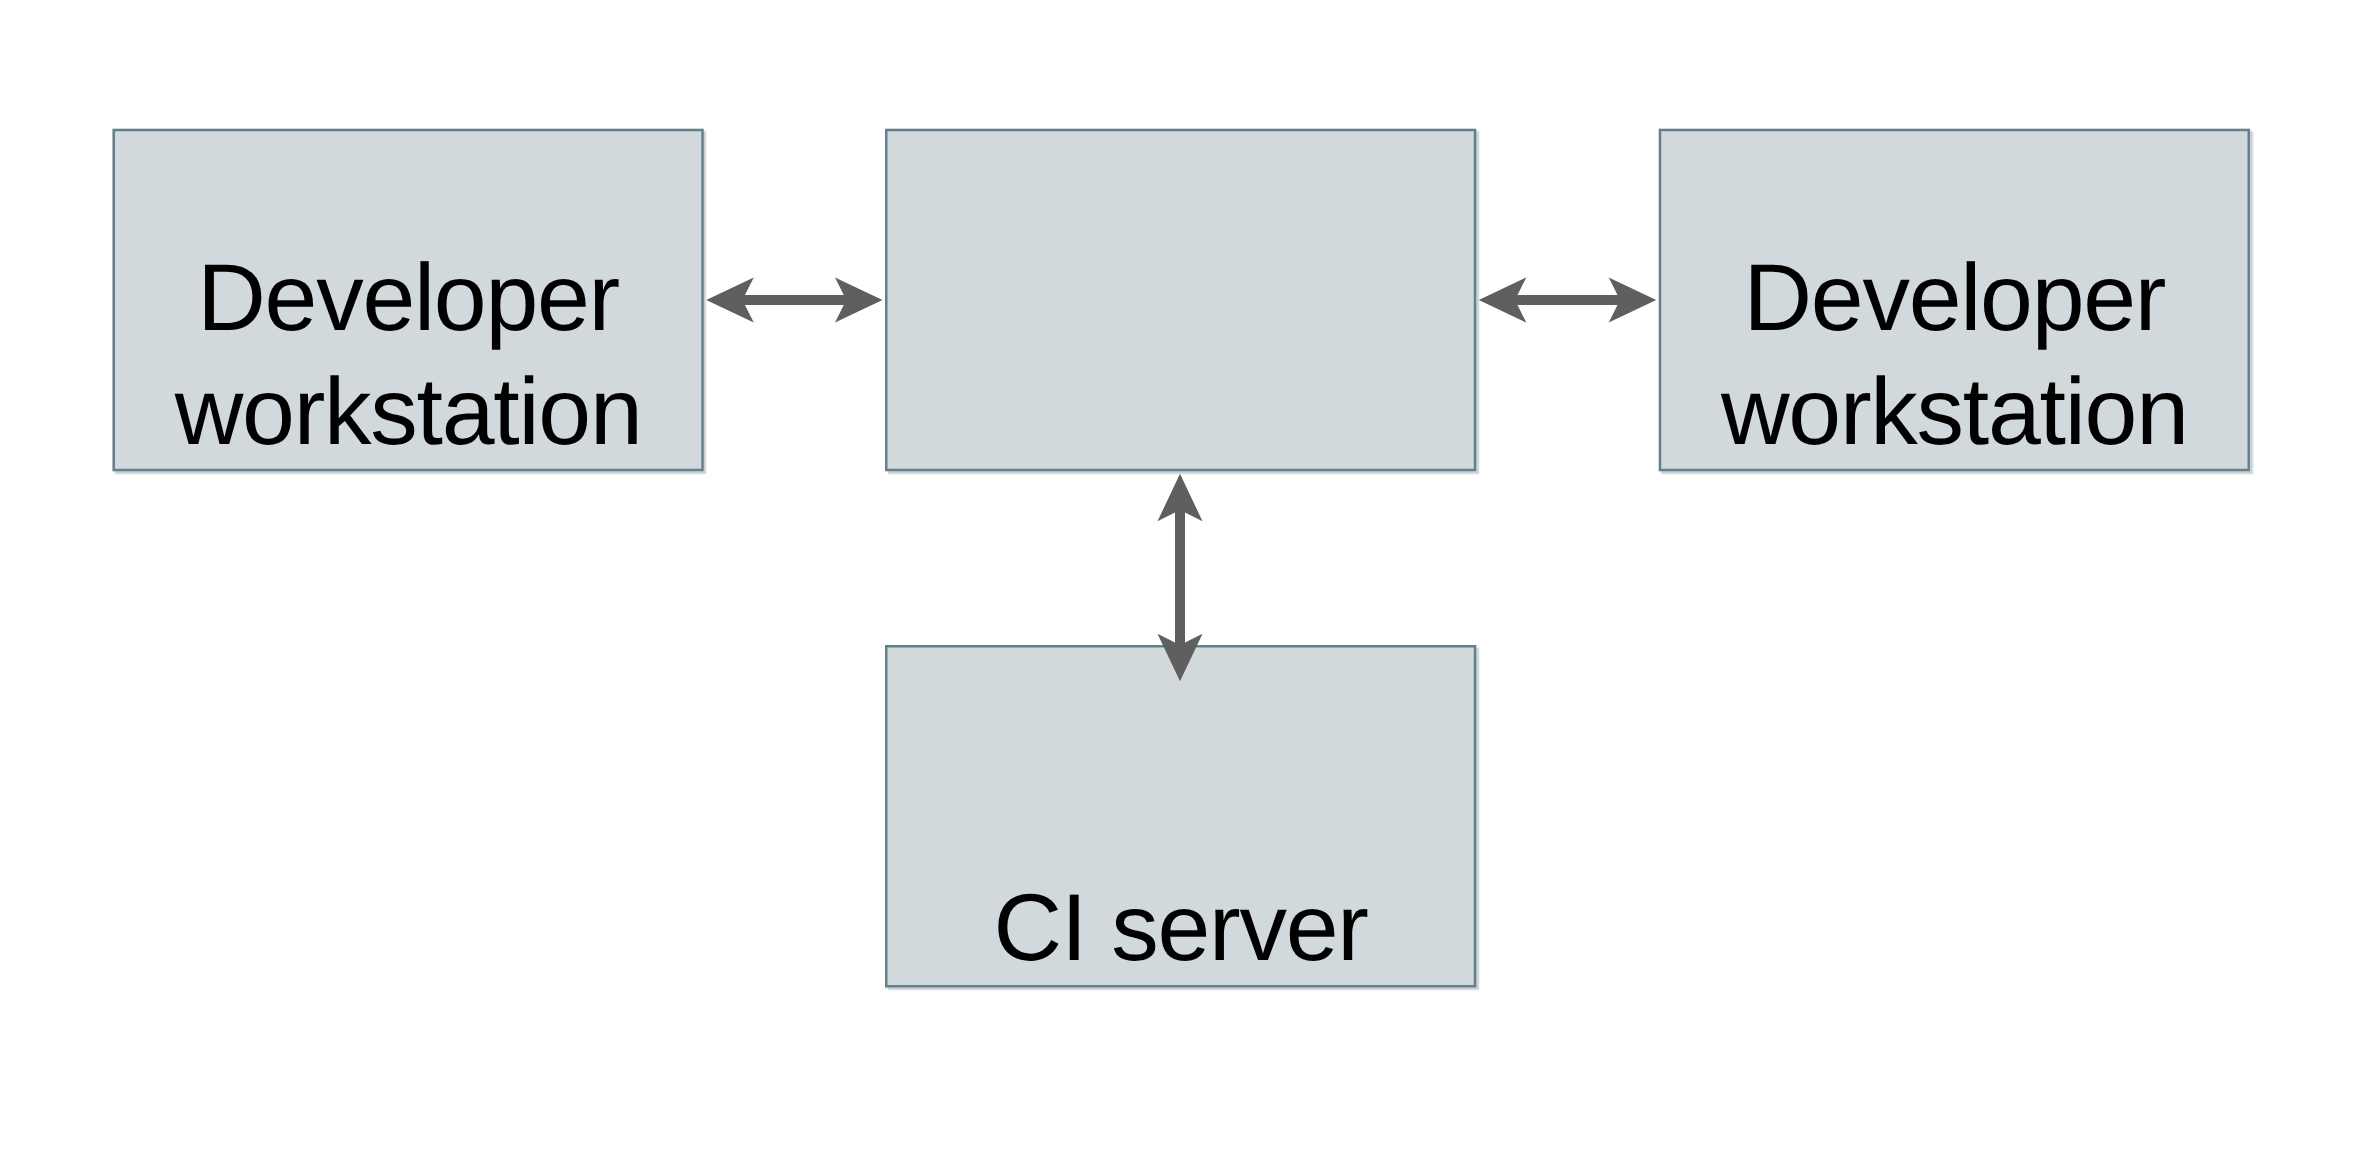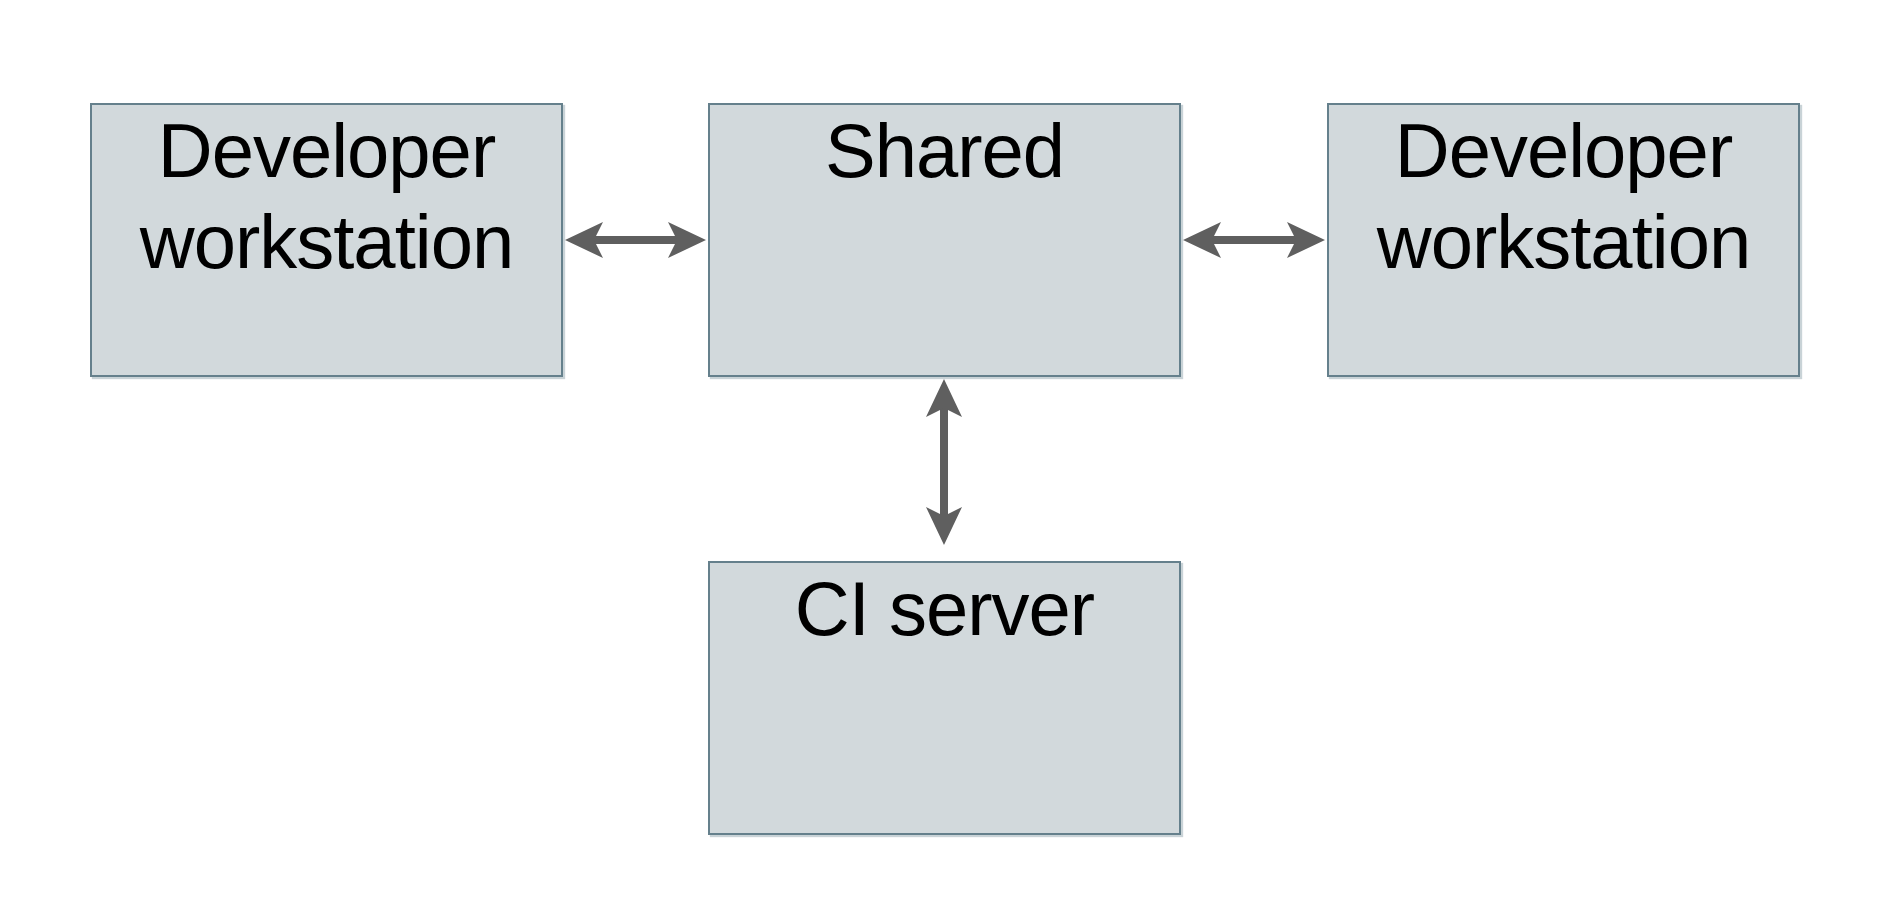--- a/index.html
+++ b/index.html
@@ -20,53 +20,53 @@
   }
   .node{
     position:absolute;
     width:473px;
     height:274px;
     background:var(--box-fill);
     border:2px solid var(--box-border);
     box-shadow:2px 2px 1px rgba(101,128,140,0.35);
     box-sizing:border-box;
     display:flex;
-    align-items:flex-start;
+    align-items:flex-end;
     justify-content:center;
     text-align:center;
     font-size:76px;
     line-height:1.2;
     color:var(--text);
     letter-spacing:-1px;
   }
   .node-left        {left:90px;  top:103px;}
   .node-center      {left:708px; top:103px;}
   .node-right       {left:1327px;top:103px;}
-  .node-bottom      {left:708px; top:561px;}
+  .node-bottom      {left:708px; top:516px;}
   .arrow{position:absolute;display:block;}
   .arrow-left-cache {left:563px; top:215px;}
   .arrow-cache-right{left:1181px;top:215px;}
   .arrow-cache-ci   {left:919px; top:377px;}
   .arrow polygon, .arrow rect{fill:var(--arrow);}
 </style>
 </head>
 <body>
 
 <div class="canvas">
 
   <div class="node node-left">
     <div>
       <span>Developer</span><br>
       <span>workstation</span>
     </div>
   </div>
 
   <div class="node node-center">
     <div>
-      <span>Shared</span><br>
+      <br>
     </div>
   </div>
 
   <div class="node node-right">
     <div>
       <span>Developer</span><br>
       <span>workstation</span>
     </div>
   </div>
 

